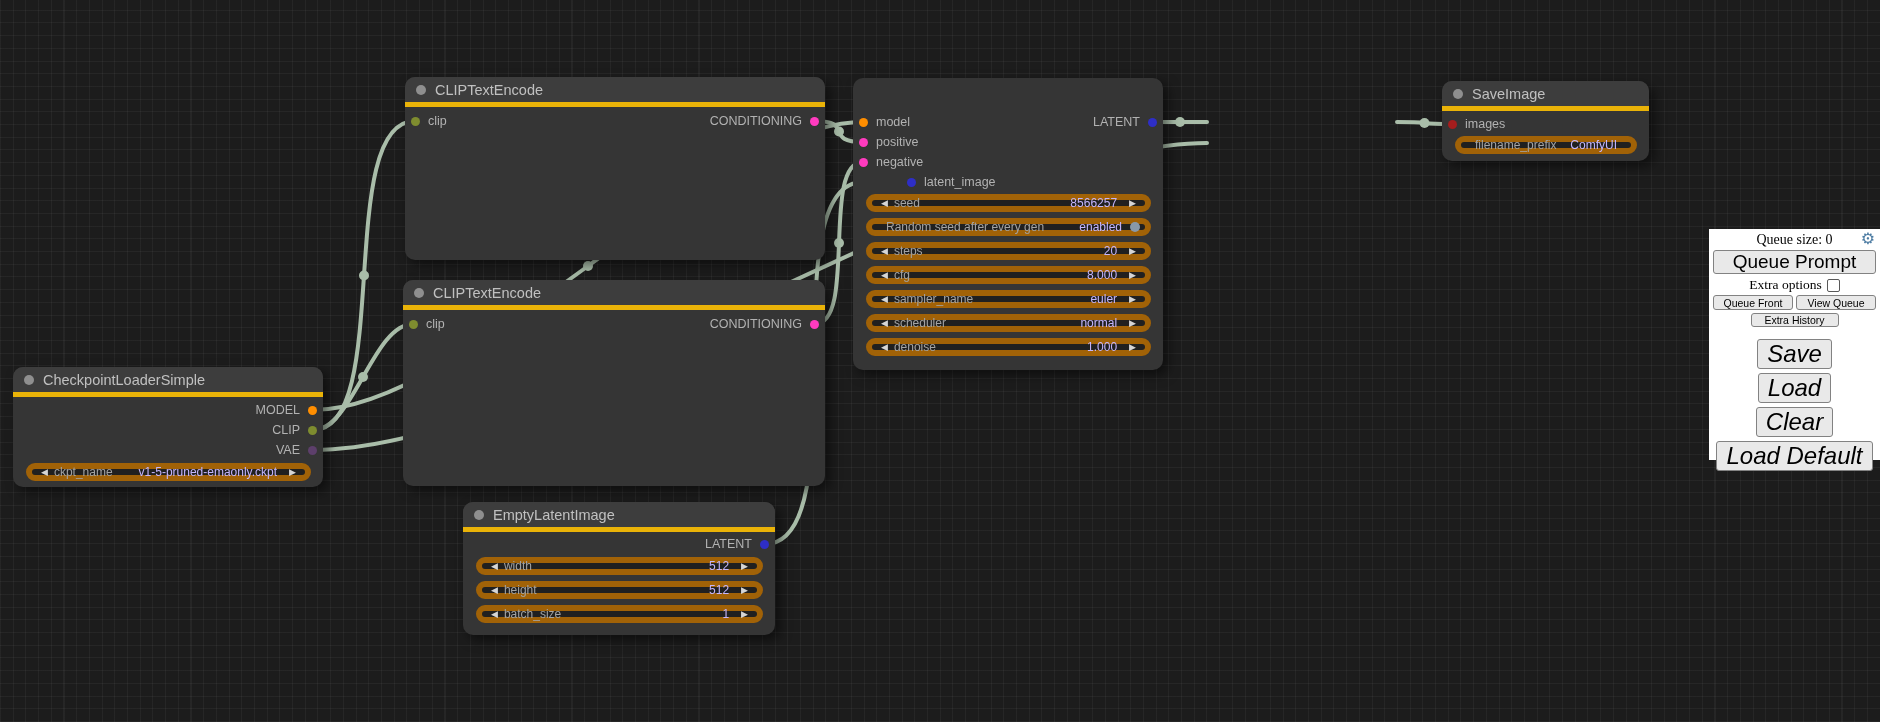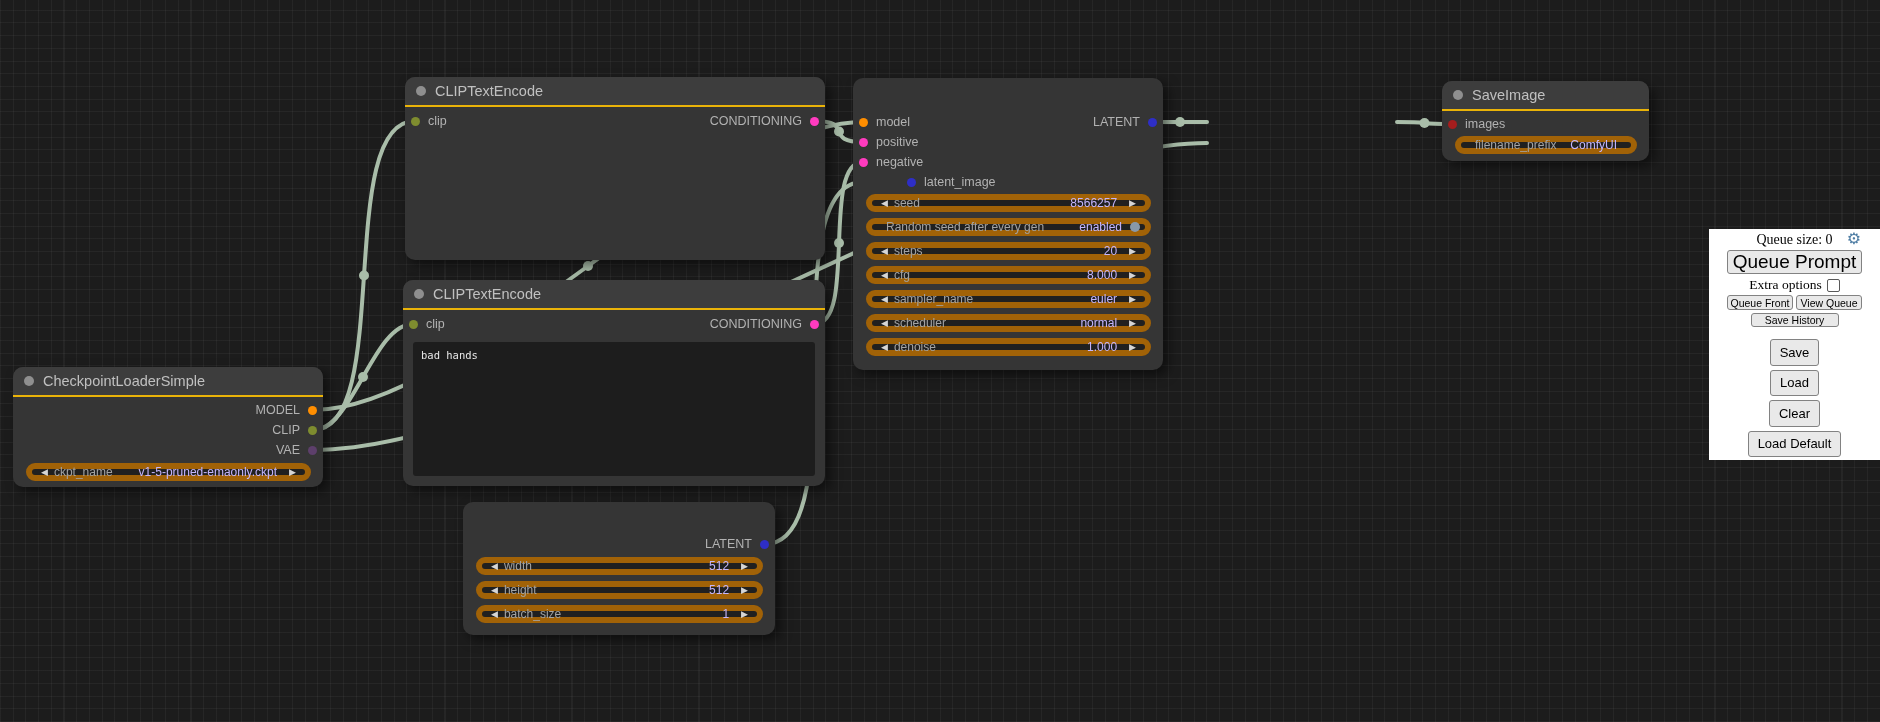--- a/index.html
+++ b/index.html
@@ -11,21 +11,21 @@
       repeating-linear-gradient(0deg,  rgba(255,255,255,.045) 0 1px, transparent 1px 12.7px);
     font-family:"Liberation Sans",sans-serif;
   }
   #wires{position:absolute;left:0;top:0;z-index:1;}
   .wire{fill:none;stroke:#a9bda9;stroke-width:4px;stroke-linecap:round;}
   .wire-dot{fill:#a9bda9;}
 
   .node{position:absolute;background:#353535;border-radius:10px;
         box-shadow:5px 5px 12px rgba(0,0,0,.5);z-index:2;box-sizing:border-box;}
   .titlebar{position:absolute;left:0;top:0;right:0;height:30px;background:#3d3d3d;
-        border-radius:10px 10px 0 0;border-bottom:2px solid #eab308;
+        border-radius:10px 10px 0 0;border-bottom:5px solid #eab308;
         display:flex;align-items:center;box-sizing:border-box;}
   .ndot{width:10px;height:10px;border-radius:50%;background:#8f8f8f;margin-left:11px;flex:none;}
   .ntitle{margin-left:9px;font-size:14.5px;color:#c0c0c0;white-space:nowrap;}
   .slot{position:absolute;height:18px;display:flex;align-items:center;
         font-size:12.5px;color:#b2b2b2;white-space:nowrap;}
   .slot.in{left:0;}
   .slot.out{right:0;flex-direction:row-reverse;}
   .sdot{width:9px;height:9px;border-radius:50%;flex:none;margin:0 6px;}
   .slot.in  .slabel{margin-left:2px;}
   .slot.out .slabel{margin-right:2px;}
@@ -43,32 +43,32 @@
   .wvalue.pad{margin-right:14px;}
   .toggle-dot{width:10px;height:10px;border-radius:50%;background:#8899aa;flex:none;margin:0 5px 0 -6px;}
 
   textarea.prompt{position:absolute;left:10px;right:10px;background:#1d1d1d;border:none;
         border-radius:3px;color:#e8e8e8;font-family:"DejaVu Sans Mono",monospace;
         font-size:10.5px;line-height:1.35;padding:6px 8px;resize:none;outline:none;
         box-sizing:border-box;display:block;width:calc(100% - 20px);}
 
   .queue-panel{position:absolute;left:1709px;top:229px;width:171px;height:231px;
         background:#fff;z-index:5;display:flex;flex-direction:column;align-items:center;
-        font-family:"Liberation Serif",serif;color:#000;box-sizing:border-box;padding:3px 18px;}
+        font-family:"Liberation Serif",serif;color:#000;box-sizing:border-box;padding:3px 4px;}
   .q-header{width:100%;text-align:center;font-size:14px;line-height:16px;position:relative;}
   .gear{position:absolute;right:1px;top:-1px;color:#4d7ca3;font-size:16px;line-height:16px;cursor:pointer;}
   .queue-panel button{font-family:"Liberation Sans",sans-serif;background:#e9e9e9;
         border:1px solid #828282;border-radius:3px;color:#000;cursor:pointer;box-sizing:border-box;}
   .q-prompt{width:100%;font-size:19px;height:25px;margin-top:2px;padding:0;}
   .q-extra{display:flex;align-items:center;gap:5px;font-size:13.5px;margin-top:4px;line-height:14px;}
   .q-checkbox{width:11px;height:11px;border:1px solid #595959;background:#fff;display:inline-block;border-radius:2px;}
   .q-row{display:flex;width:100%;gap:3px;margin-top:3px;}
   .q-small{flex:1;font-size:10.5px;height:15px;padding:0;line-height:12px;}
   .q-history{flex:none;width:88px;height:14px;margin-top:3px;}
-  .q-big{font-size:13px;height:43px;margin-top:4px;padding:0 9px;}
+  .q-big{font-size:24px;height:43px;margin-top:4px;padding:0 9px;font-style:italic;}
   .q-save{margin-top:12px;}
 </style>
 </head>
 <body>
 
 <div id="stage">
   <svg id="wires" width="1880" height="722">
       <path d="M 313 410 C 468.2103411503241 410, 707.7896588496759 122, 863 122" class="wire"></path>
       <circle cx="588" cy="266" r="5" class="wire-dot"></circle>
       <path d="M 313 430 C 394.3499385371618 430, 333.6500614628382 121, 415 121" class="wire"></path>
@@ -96,21 +96,21 @@
     </div>
     <button class="q-prompt">Queue Prompt</button>
     <div class="q-extra">
       <span>Extra options</span>
       <span class="q-checkbox"></span>
     </div>
     <div class="q-row">
       <button class="q-small">Queue Front</button>
       <button class="q-small">View Queue</button>
     </div>
-    <button class="q-small q-history">Save History</button>
+    <button class="q-small q-history">Extra History</button>
     <button class="q-big q-save">Save</button>
     <button class="q-big">Load</button>
     <button class="q-big">Clear</button>
     <button class="q-big">Load Default</button>
   </div>
 <div class="node" style="left: 13px; top: 367px; width: 310px; height: 120px;">
       <div class="titlebar">
         <span class="ndot"></span>
         <span class="ntitle">CheckpointLoaderSimple</span>
       </div>
@@ -154,21 +154,20 @@
         <span class="ntitle">CLIPTextEncode</span>
       </div>
       <div class="slot in" style="top: 35px;">
         <span class="sdot" style="background: rgb(126, 140, 47);"></span>
         <span class="slabel">clip</span>
       </div>
       <div class="slot out" style="top: 35px;">
         <span class="sdot" style="background: rgb(255, 59, 191);"></span>
         <span class="slabel">CONDITIONING</span>
       </div>
-      <textarea class="prompt" spellcheck="false" style="top: 62px; height: 134px;">bad hands</textarea>
     </div>
     <div class="node" style="left: 853px; top: 78px; width: 310px; height: 292px;">
       <div class="slot in" style="top: 35px;">
         <span class="sdot" style="background: rgb(255, 142, 0);"></span>
         <span class="slabel">model</span>
       </div>
       <div class="slot in" style="top: 55px;">
         <span class="sdot" style="background: rgb(255, 59, 191);"></span>
         <span class="slabel">positive</span>
       </div>
@@ -242,20 +241,24 @@
         <span class="sdot" style="background: rgb(165, 29, 29);"></span>
         <span class="slabel">images</span>
       </div>
       <div class="widget widget-text" style="top: 55px;">
         <span class="wlabel pad">filename_prefix</span>
         <span class="spacer"></span>
         <span class="wvalue pad">ComfyUI</span>
       </div>
     </div>
     <div class="node" style="left: 463px; top: 502px; width: 312px; height: 133px;">
+      <div class="titlebar">
+        <span class="ndot"></span>
+        <span class="ntitle">EmptyLatentImage</span>
+      </div>
       <div class="slot out" style="top: 33px;">
         <span class="sdot" style="background: rgb(46, 46, 198);"></span>
         <span class="slabel">LATENT</span>
       </div>
       <div class="widget widget-number" style="top: 55px;">
         <span class="arrow l">◀</span>
         <span class="wlabel">width</span>
         <span class="spacer"></span>
         <span class="wvalue">512</span>
         <span class="arrow r">▶</span>

